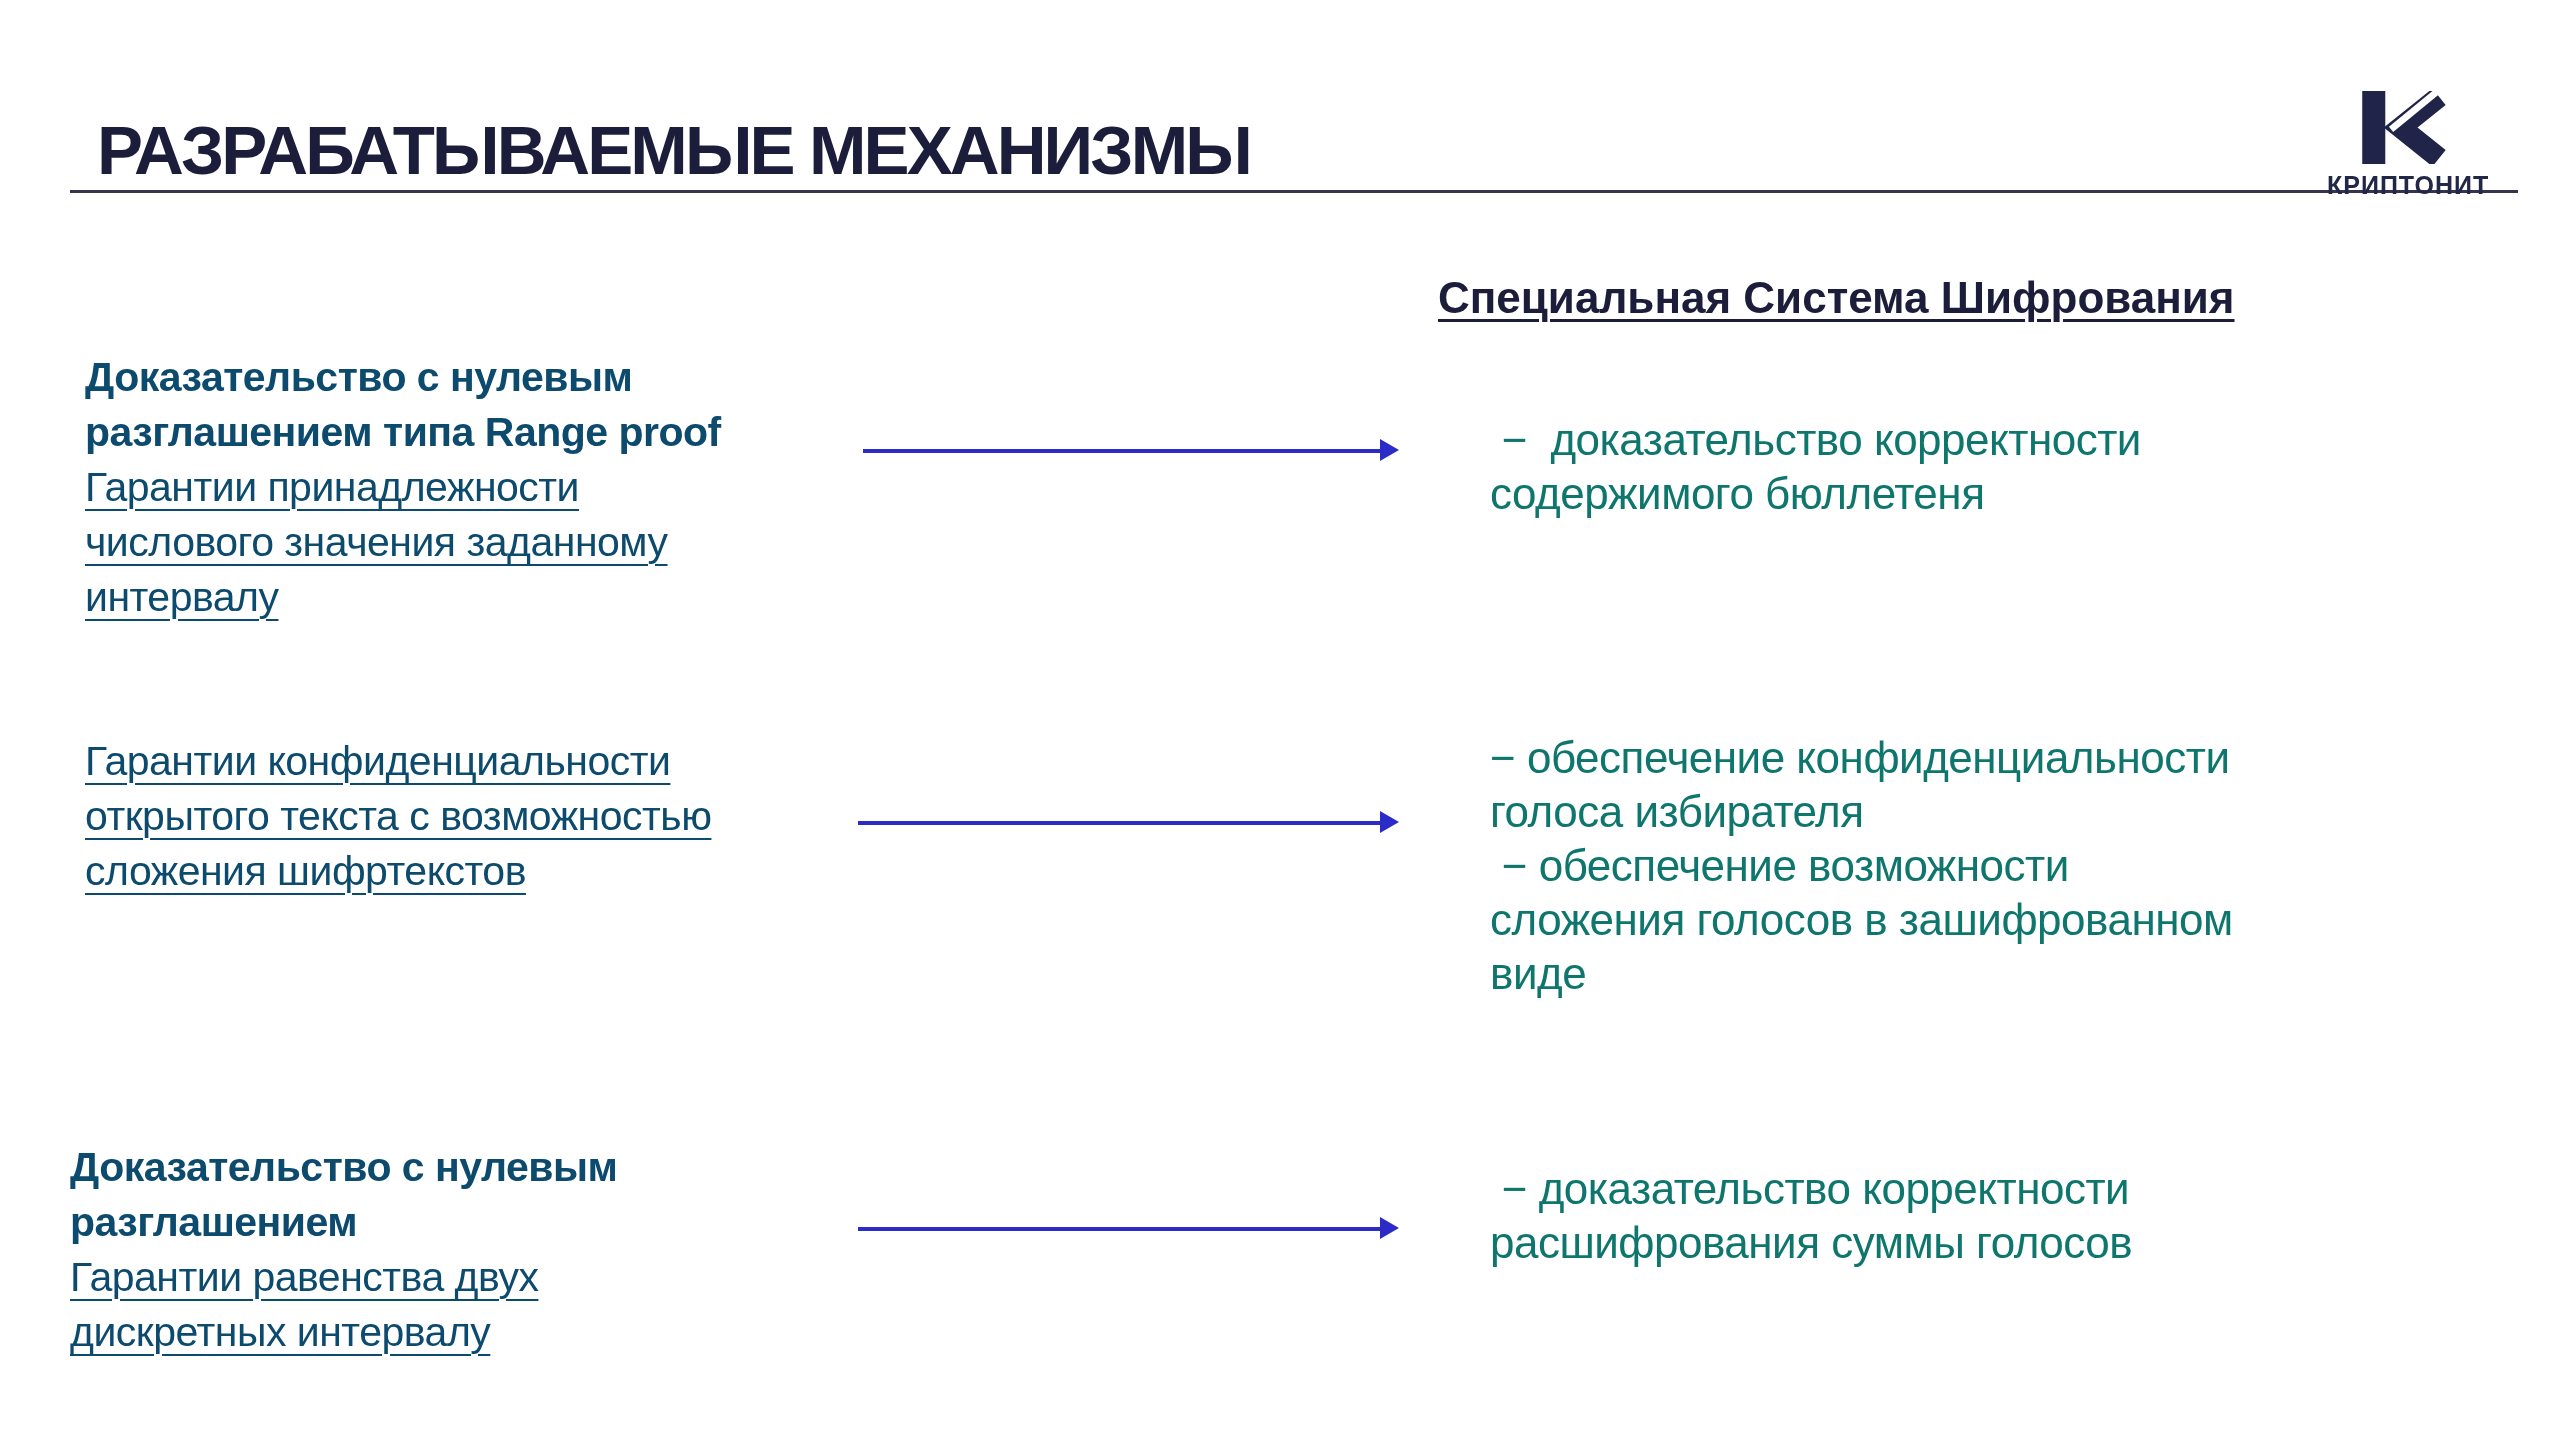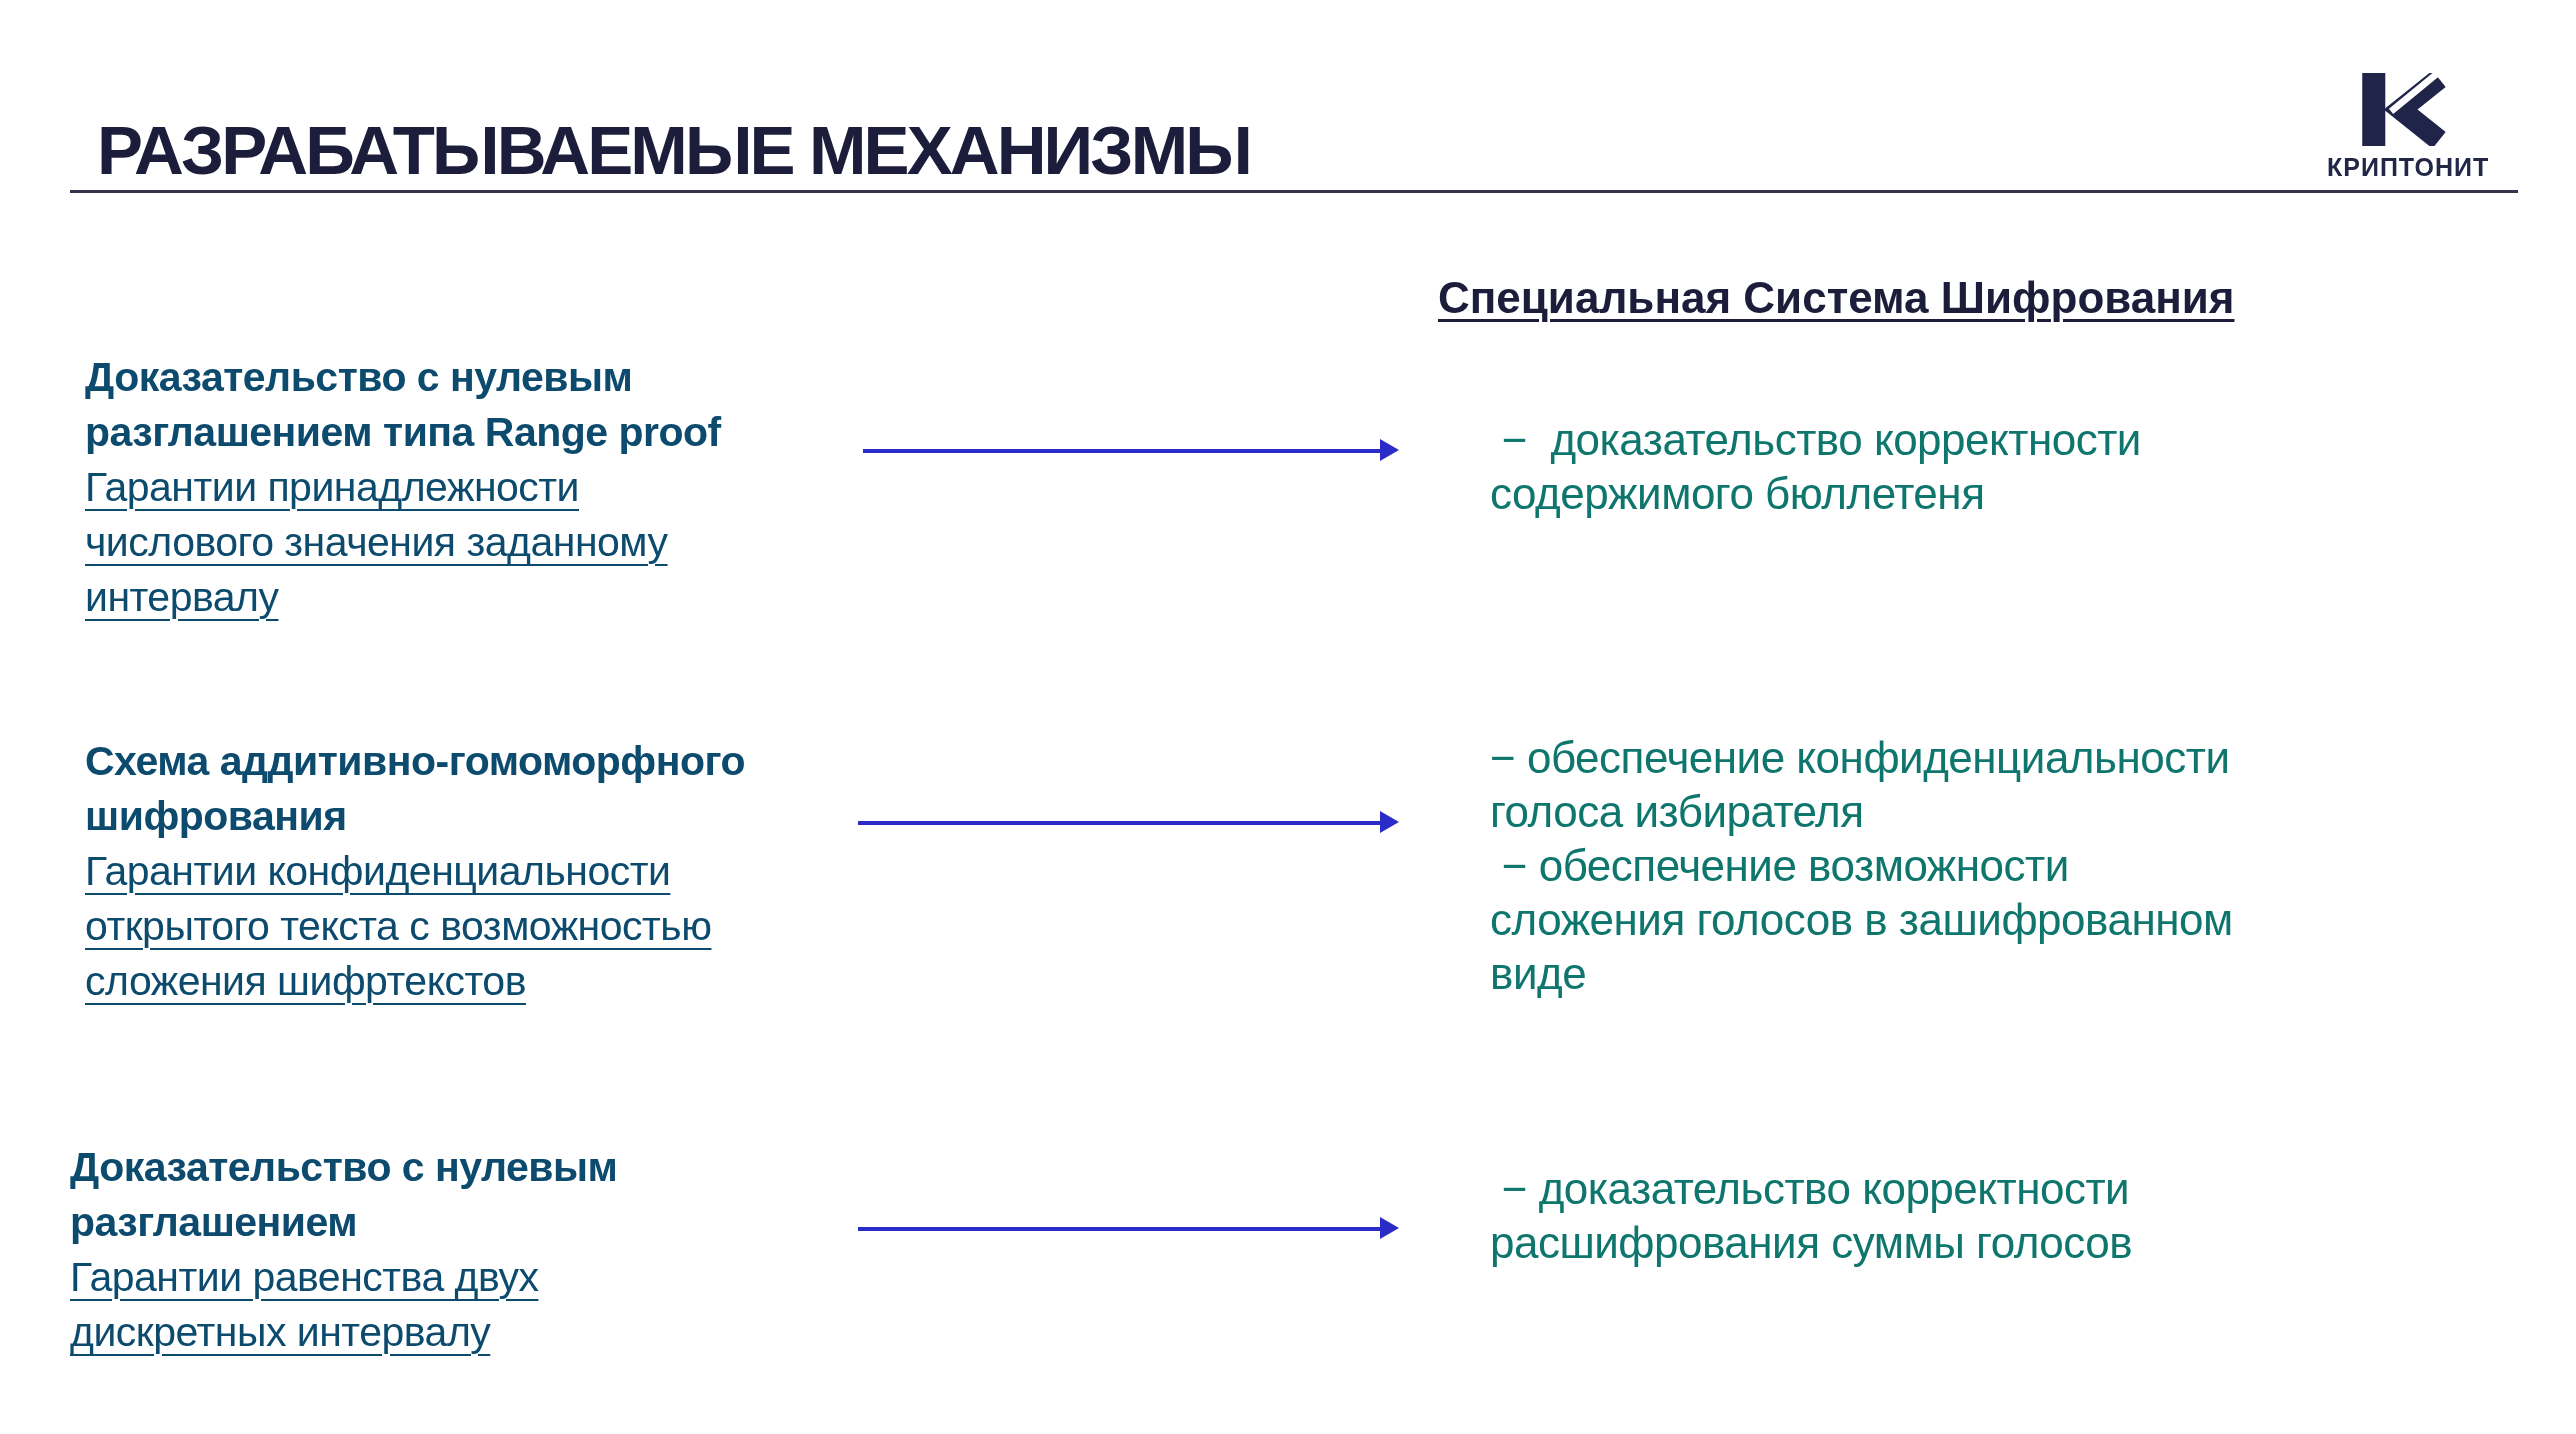--- a/index.html
+++ b/index.html
@@ -9,21 +9,21 @@
   }
   .page-title{
     position:absolute;left:97px;top:70px;
     font-size:69px;font-weight:bold;letter-spacing:-2.9px;line-height:1;
     color:#1c1d3a;white-space:nowrap;
   }
   .title-divider{
     position:absolute;left:70px;top:190px;width:2448px;height:2.9px;background:#34344e;
   }
   .logo{
-    position:absolute;left:2327px;top:73px;width:155px;text-align:center;
+    position:absolute;left:2327px;top:91px;width:155px;text-align:center;
   }
   .logo svg{display:block;margin:0 auto;width:85px;height:73px;}
   .logo-text{
     margin-top:6.8px;font-size:25px;font-weight:bold;letter-spacing:1px;color:#232747;
   }
   .rcol-header{
     position:absolute;left:1438px;top:273px;
     font-size:44px;font-weight:bold;color:#1c1d3a;
     text-decoration:underline;text-decoration-thickness:2.9px;text-underline-offset:5.8px;
     white-space:nowrap;
@@ -84,22 +84,20 @@
 интервалу</div>
 </div>
 <div class="arrow a1">
   <div class="shaft"></div>
   <div class="head"></div>
 </div>
 <div class="right-block rb1"> −  доказательство корректности
 содержимого бюллетеня</div>
 
 <div class="left-block lb2">
-  <div class="heading">Схема аддитивно-гомоморфного
-шифрования</div>
   <div class="subtext">Гарантии конфиденциальности
 открытого текста с возможностью
 сложения шифртекстов</div>
 </div>
 <div class="arrow a2">
   <div class="shaft"></div>
   <div class="head"></div>
 </div>
 <div class="right-block rb2">− обеспечение конфиденциальности
 голоса избирателя

